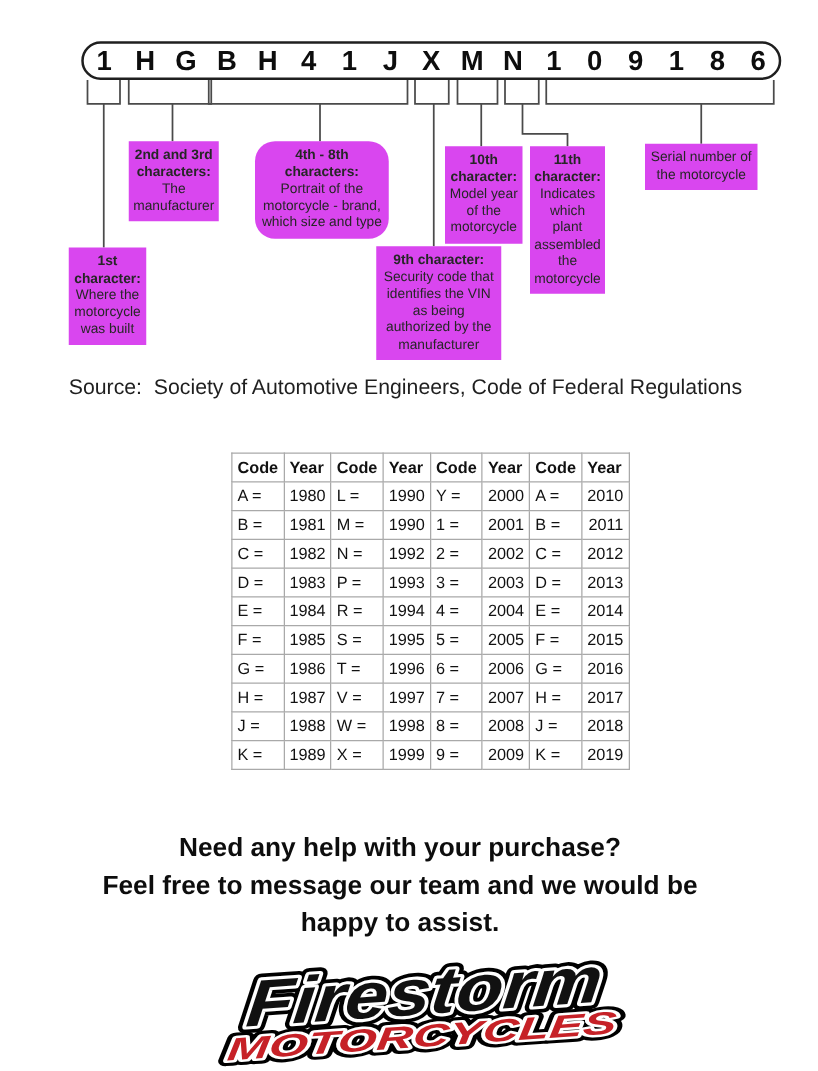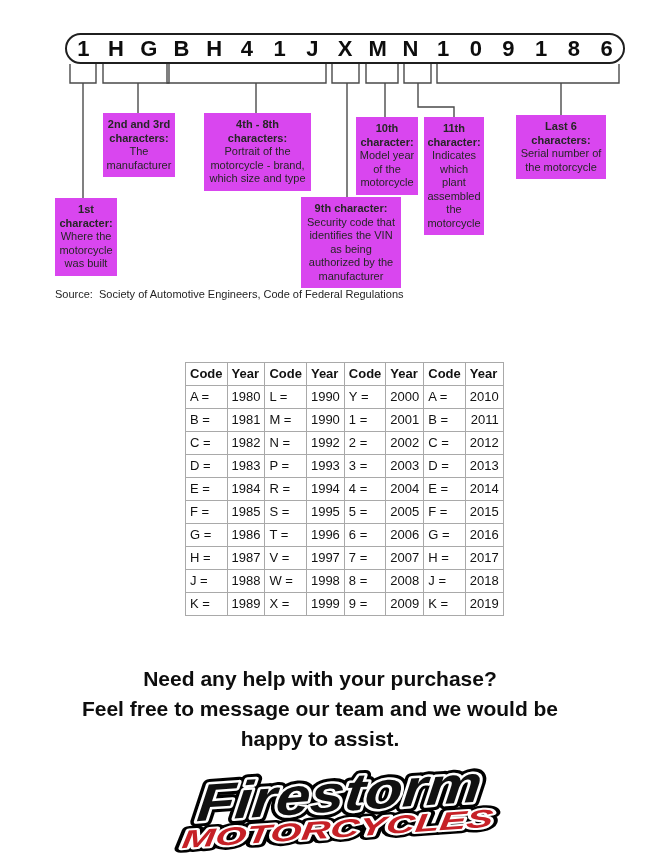--- a/index.html
+++ b/index.html
@@ -16,27 +16,27 @@
   .lines{position:absolute;left:0;top:0;pointer-events:none;}
 
   
   .label-box{position:absolute;background:#d946ef;color:#262626;
              font-size:11px;line-height:13.5px;text-align:center;
              padding:5px 3px;box-sizing:border-box;}
   .lbl-title{font-weight:bold;display:block;}
   .lbl-body{display:block;}
   .box-first{left:55px;top:198px;width:62px;}
   .box-second-third{left:103px;top:113px;width:72px;}
-  .box-fourth-eighth{left:204px;top:113px;width:107px;}
+  .box-fourth-eighth{left:204px;top:113px;width:107px;border-radius:16px;}
   .box-ninth{left:301px;top:197px;width:100px;}
   .box-tenth{left:356px;top:117px;width:62px;padding:5px 2px;}
   .box-eleventh{left:424px;top:117px;width:60px;}
   .box-last6{left:516px;top:115px;width:90px;}
 
-  .source{position:absolute;left:55px;top:288px;font-size:11px;color:#1f1f1f;
+  .source{position:absolute;left:55px;top:300px;font-size:17px;color:#1f1f1f;
           white-space:pre-wrap;}
 
   
   .year-table{position:absolute;left:185px;top:362px;border-collapse:collapse;
               table-layout:fixed;}
   .year-table th,.year-table td{border:1px solid #a9a9a9;font-size:13px;
               padding:3px 4px;color:#111;line-height:16px;overflow:hidden;
               white-space:nowrap;}
   .year-table th{text-align:left;font-weight:bold;}
   .year-table td.code-cell{text-align:left;}
@@ -114,21 +114,20 @@
   </div>
   <div class="label-box box-tenth">
     <span class="lbl-title">10th character:</span>
     <span class="lbl-body">Model year of the motorcycle</span>
   </div>
   <div class="label-box box-eleventh">
     <span class="lbl-title">11th character:</span>
     <span class="lbl-body">Indicates which plant assembled the motorcycle</span>
   </div>
   <div class="label-box box-last6">
-    <span class="lbl-title">Last 6 characters:</span>
     <span class="lbl-body">Serial number of the motorcycle</span>
   </div>
 
   <div class="source">Source:  Society of Automotive Engineers, Code of Federal Regulations</div>
 
   <table class="year-table">
     <colgroup>
       <col class="c-code">
         <col class="c-year">
         <col class="c-code">

